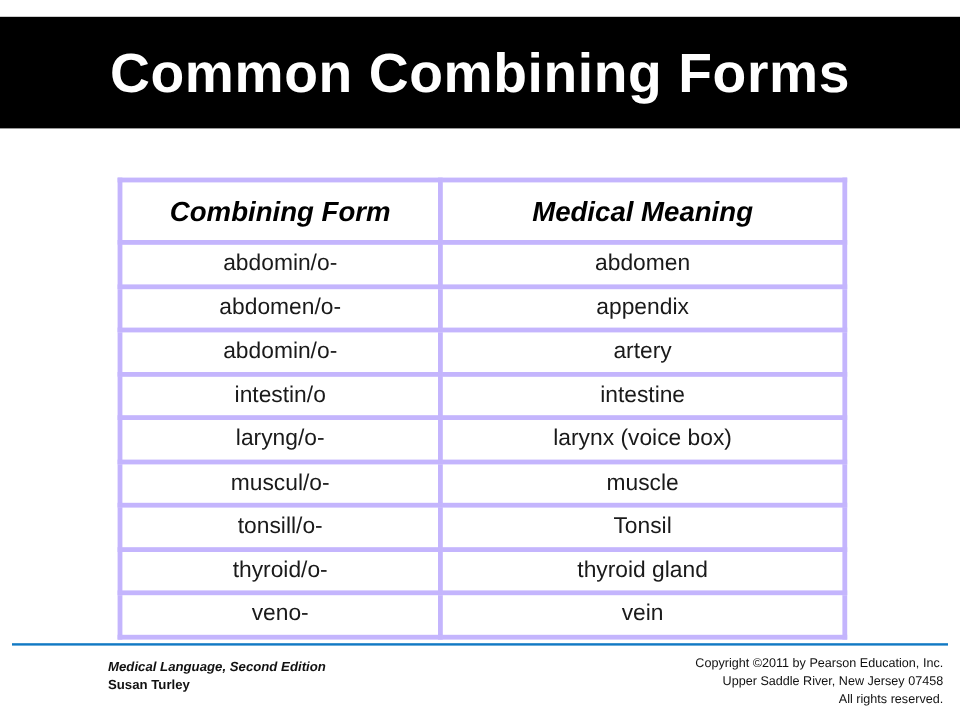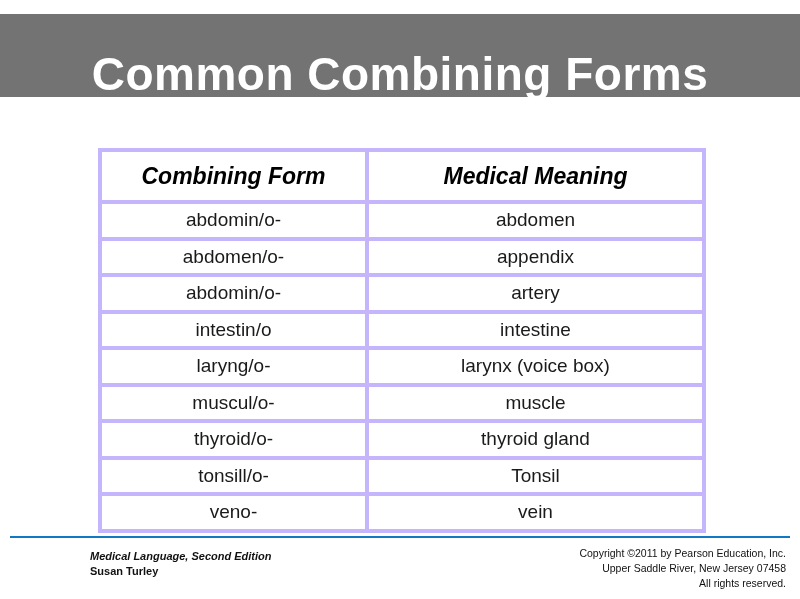--- a/index.html
+++ b/index.html
@@ -19,24 +19,24 @@
     left: 0; top: 0;
     width: 800px;
     height: 599px;
     background: #ffffff;
   }
   .title-bar {
     position: absolute;
     left: 0;
     top: 14px;
     width: 800px;
-    height: 83px;
-    background: #737373;
+    height: 93px;
+    background: #000000;
     display: flex;
-    align-items: flex-end;
+    align-items: center;
     justify-content: center;
   }
   .title-text {
     color: #ffffff;
     font-size: 46px;
     font-weight: bold;
     letter-spacing: 0.5px;
     line-height: 1;
     text-align: center;
   }
@@ -160,26 +160,26 @@
         </tr>
         <tr>
           <td>laryng/o-</td>
           <td>larynx (voice box)</td>
         </tr>
         <tr>
           <td>muscul/o-</td>
           <td>muscle</td>
         </tr>
         <tr>
+          <td>tonsill/o-</td>
+          <td>Tonsil</td>
+        </tr>
+        <tr>
           <td>thyroid/o-</td>
           <td>thyroid gland</td>
-        </tr>
-        <tr>
-          <td>tonsill/o-</td>
-          <td>Tonsil</td>
         </tr>
         <tr>
           <td>veno-</td>
           <td>vein</td>
         </tr>
       </tbody>
     </table>
   </div>
 
   <div class="footer-rule"></div>

